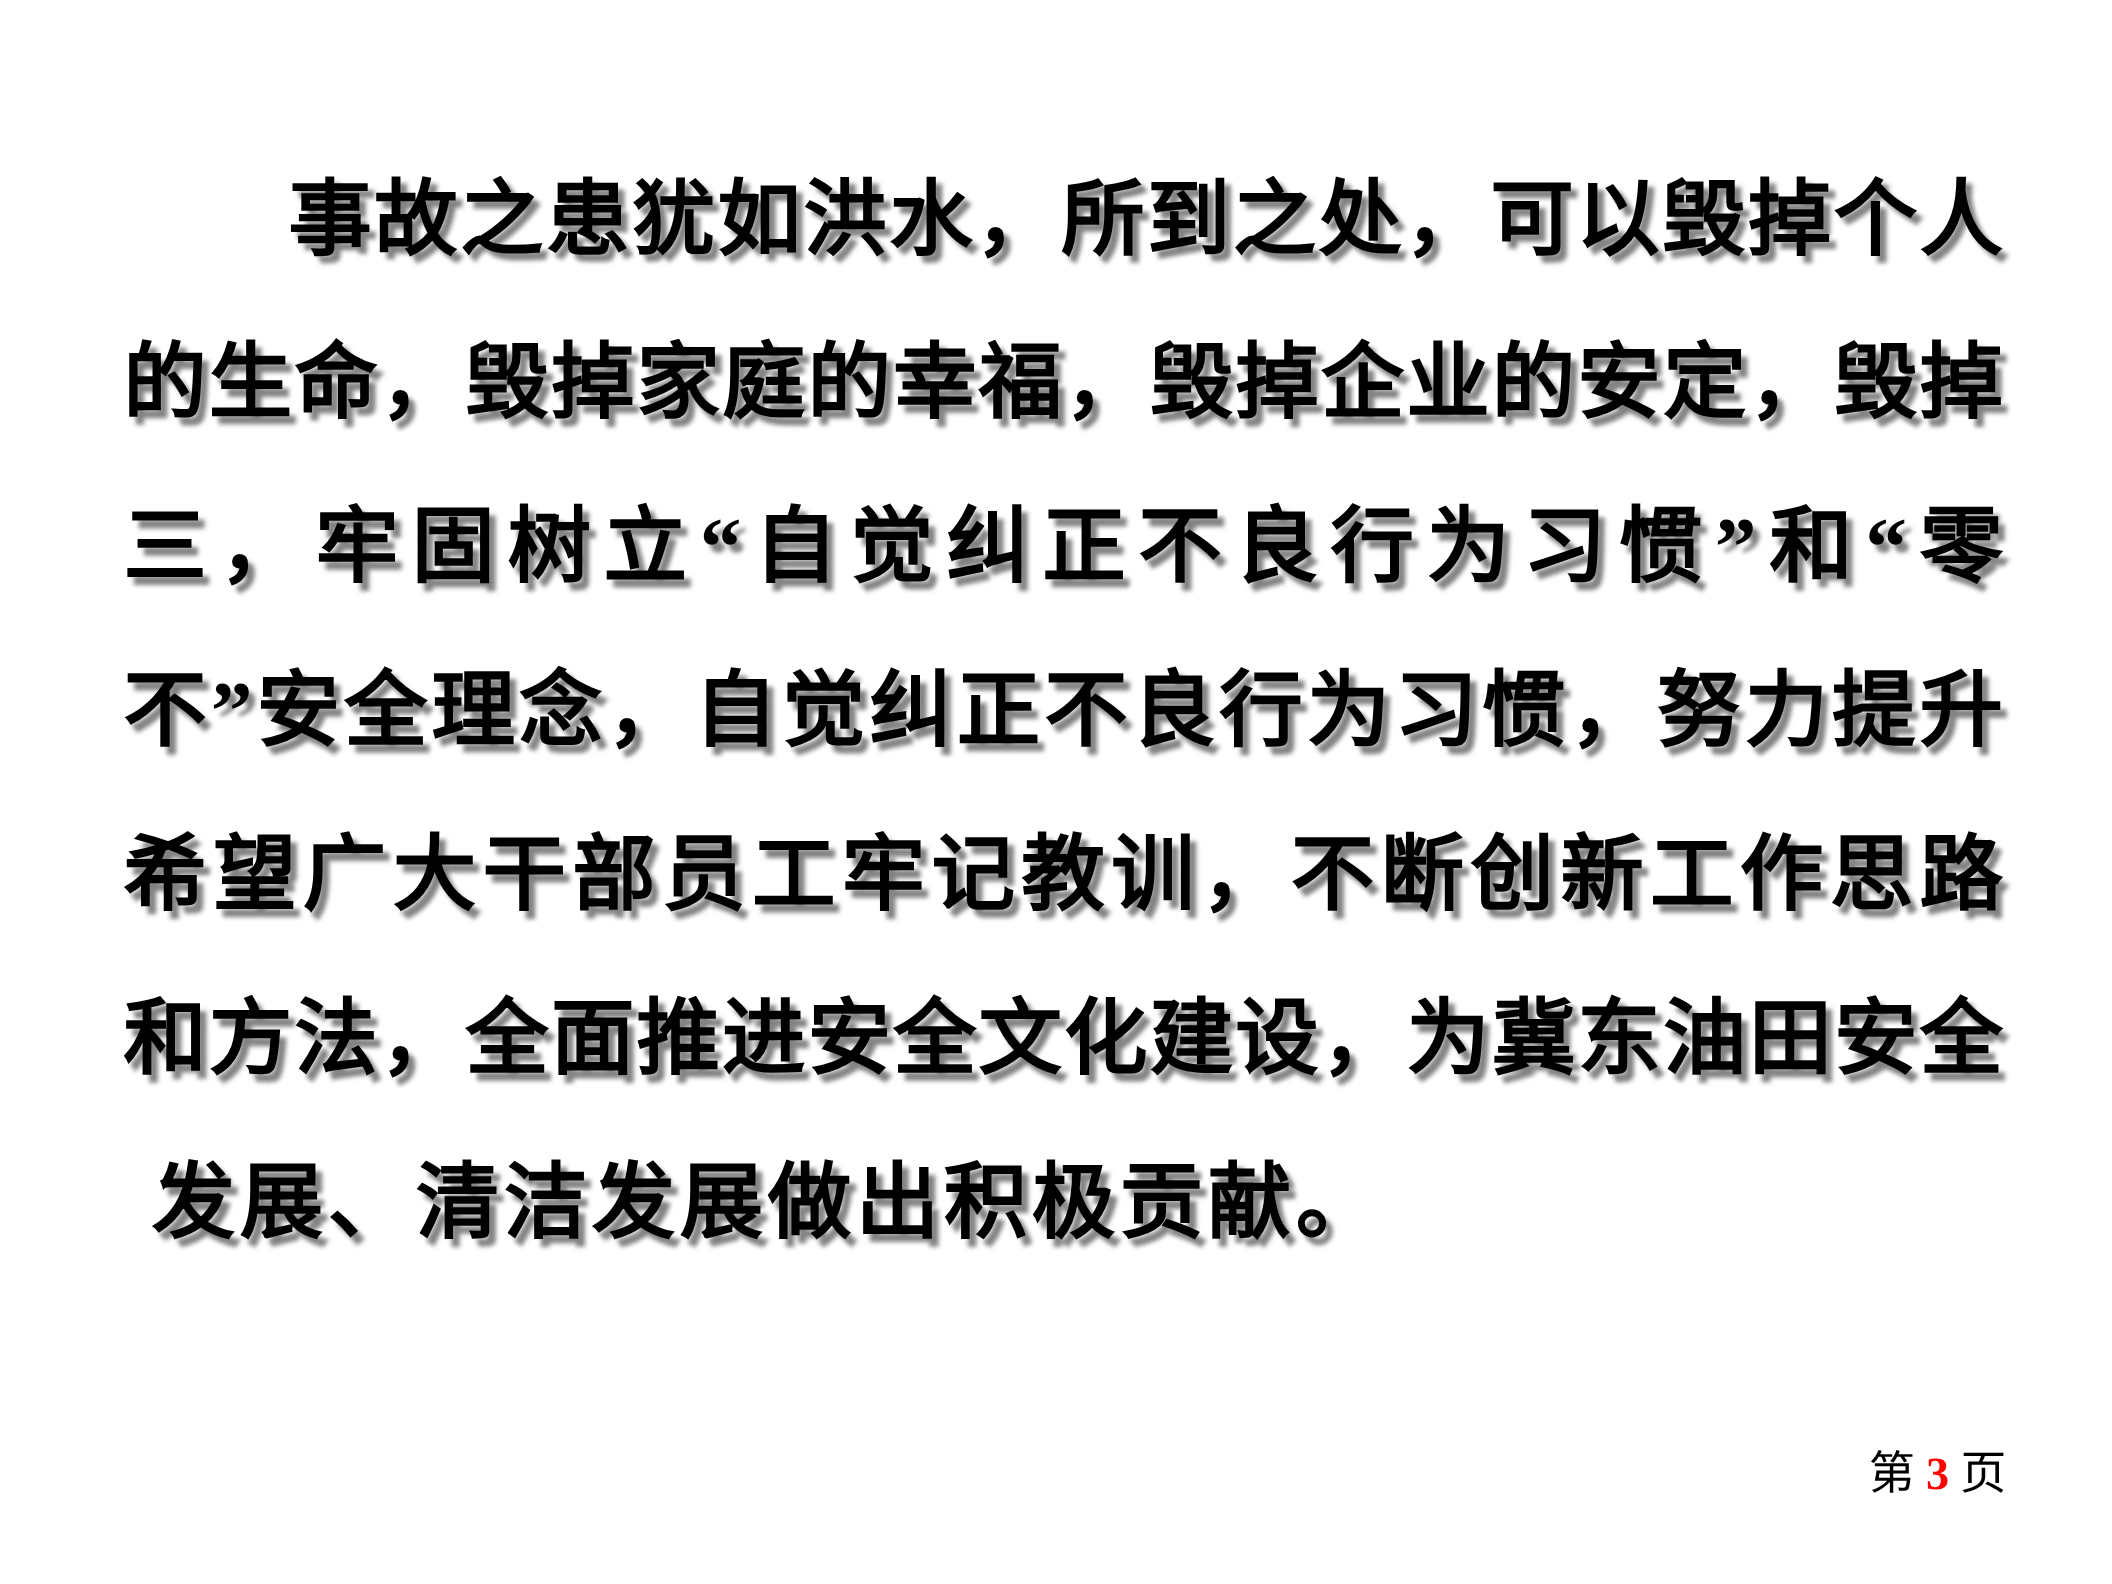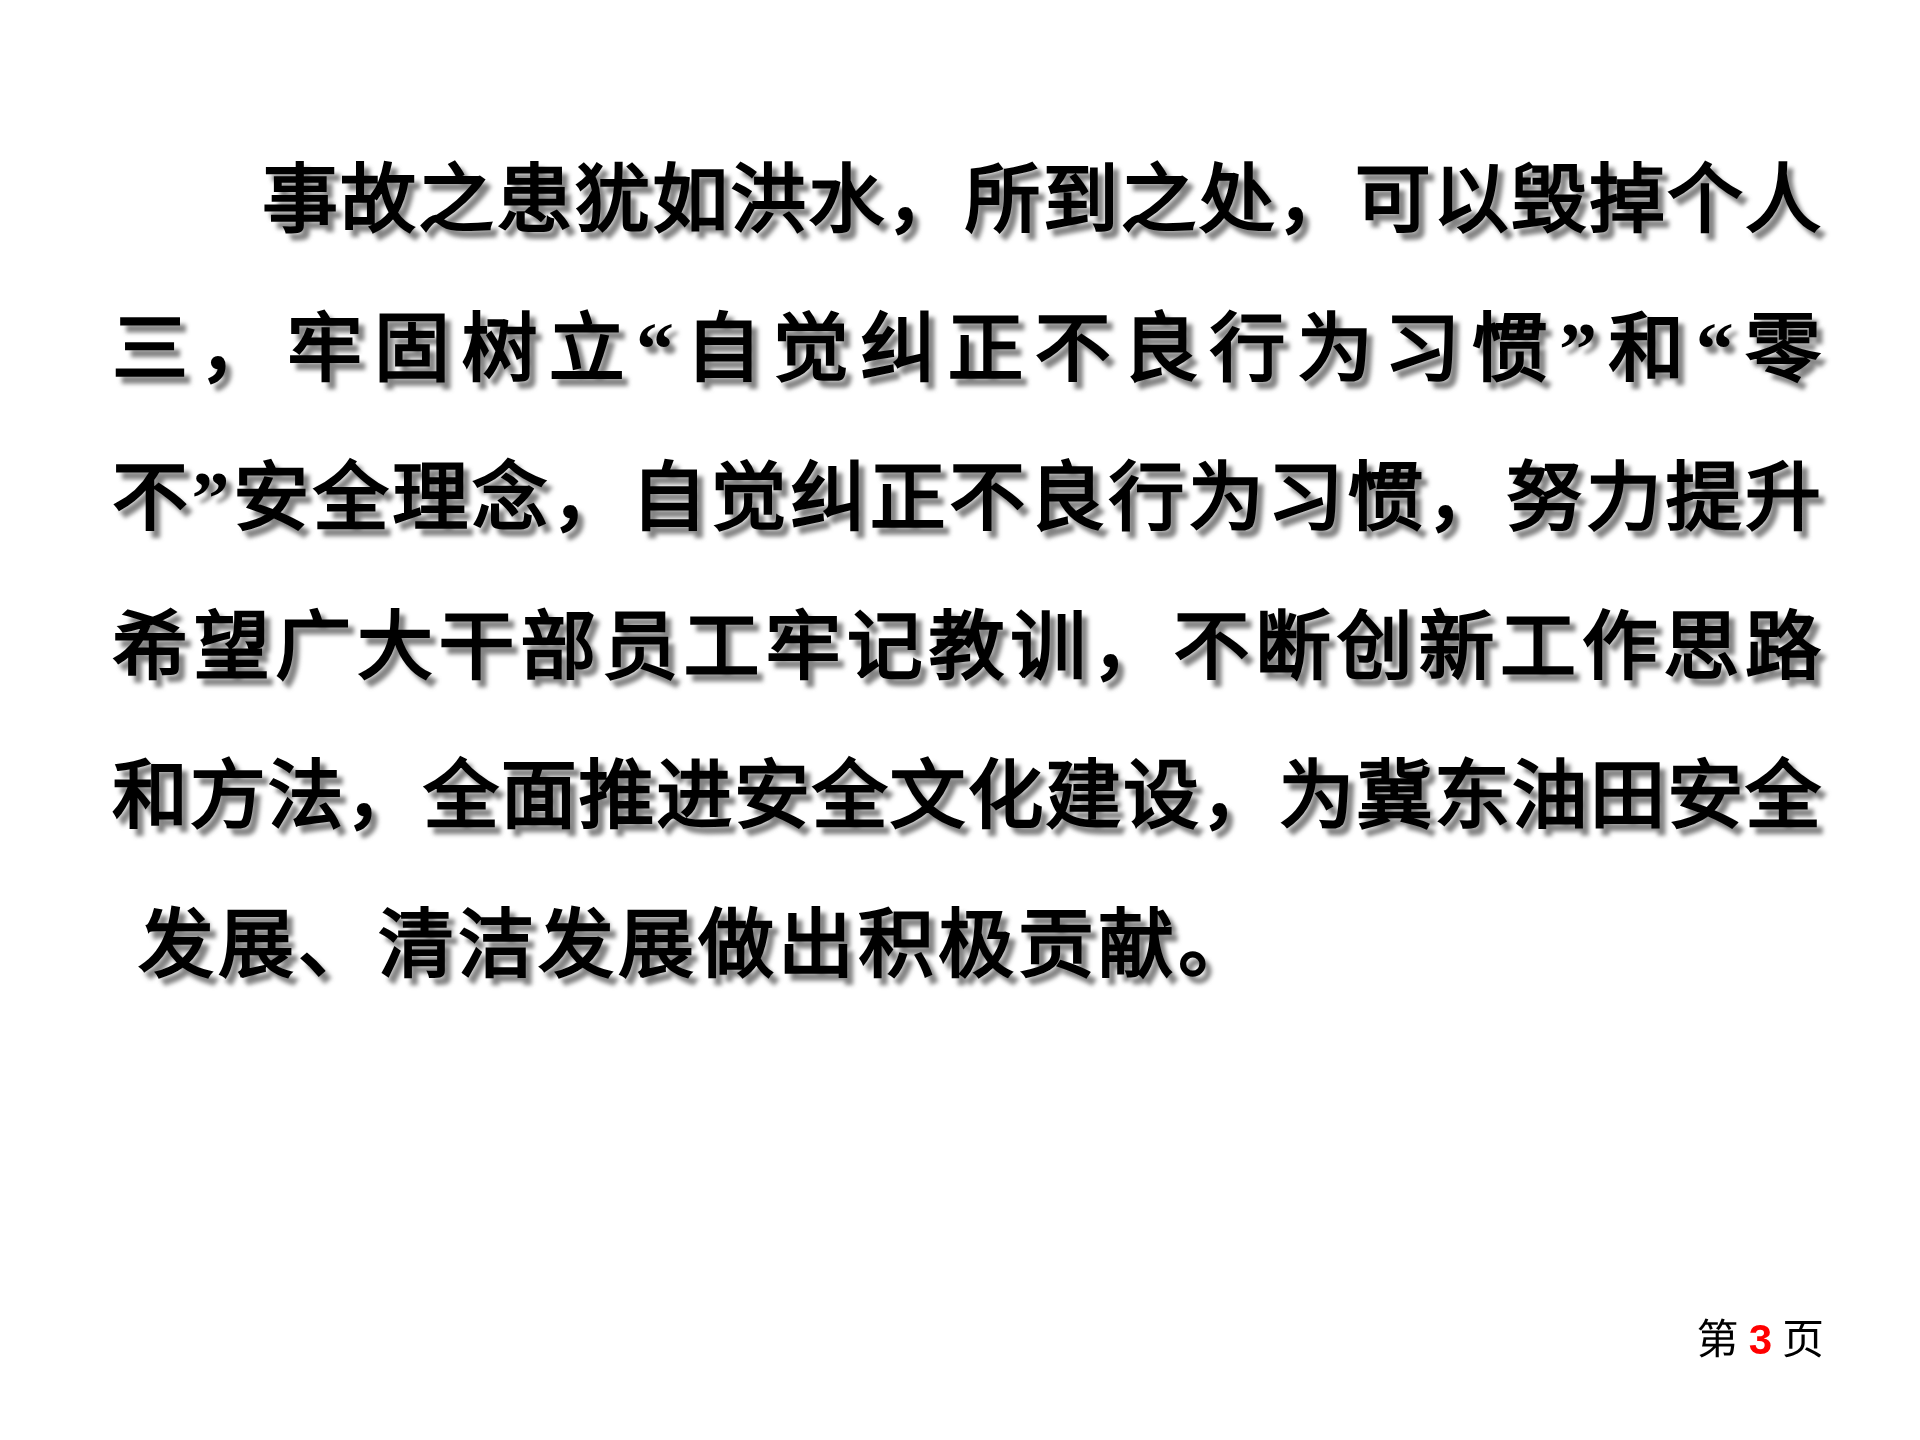--- a/index.html
+++ b/index.html
@@ -45,36 +45,37 @@
     text-align-last: left;
     letter-spacing: 4px;
     margin-left: 26px;
   }
   .footer {
     position: absolute;
     right: 96px;
     bottom: 74px;
     font-size: 42px;
     color: #000000;
-    font-family: Liberation Sans, sans-serif;
+    font-family: Liberation Serif, serif;
     text-align: center;
   }
   .footer .page-num {
     color: #ff0000;
     font-weight: bold;
     margin: 0 10px;
   }
 </style>
 </head>
 <body>
 
 <div class="slide">
 
   <div class="text-block">
     <div class="line line--first">事故之患犹如洪水，所到之处，可以毁掉个人</div>
+    <div class="line">的生命，毁掉家庭的幸福，毁掉企业的安定，毁掉</div>
     <div class="line">三，牢固树立“自觉纠正不良行为习惯”和“零</div>
     <div class="line">不”安全理念，自觉纠正不良行为习惯，努力提升</div>
     <div class="line">希望广大干部员工牢记教训，不断创新工作思路</div>
     <div class="line">和方法，全面推进安全文化建设，为冀东油田安全</div>
     <div class="line line--last">发展、清洁发展做出积极贡献。</div>
   </div>
 
   <div class="footer">
     <span>第</span><span class="page-num">3</span><span>页</span>
   </div>

